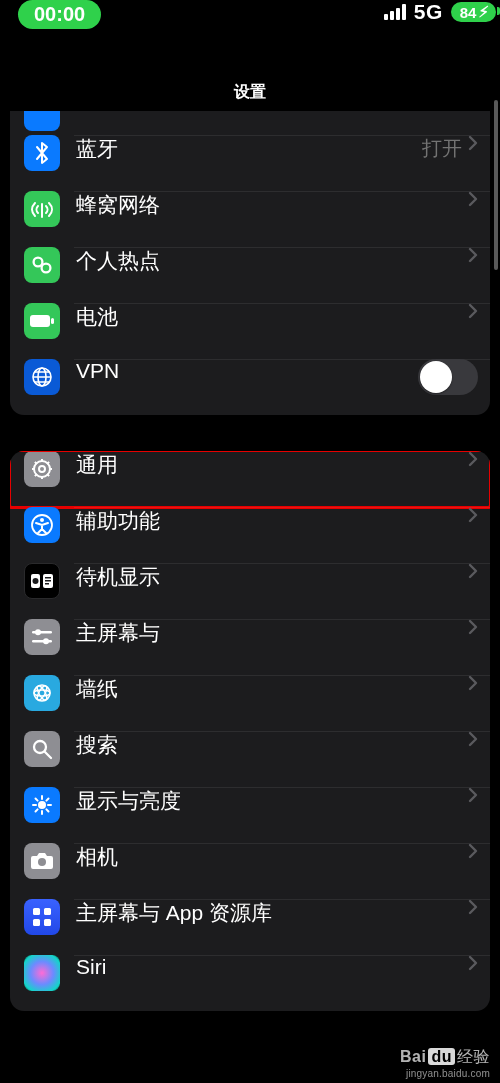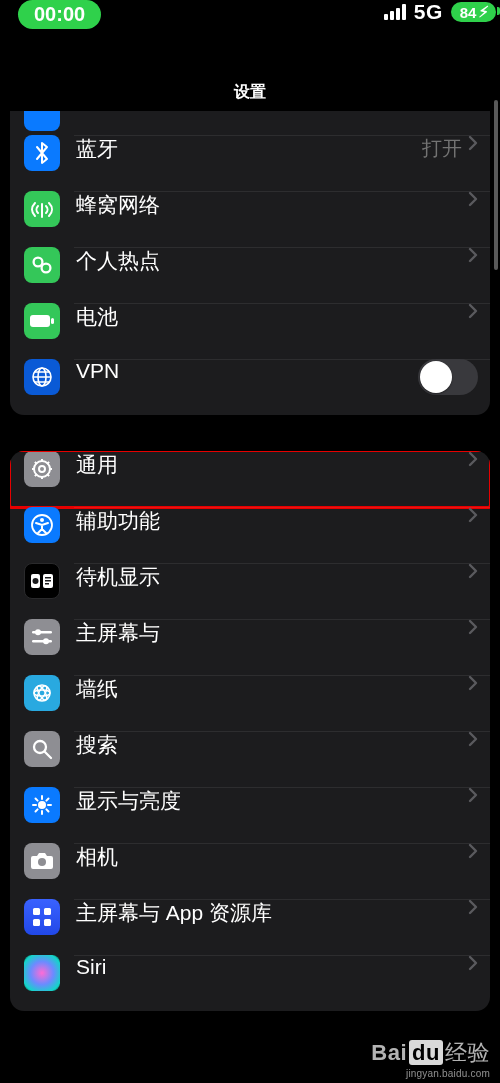--- a/index.html
+++ b/index.html
@@ -31,21 +31,21 @@
   .chevron { color: #5a5a5e; }
   .toggle { width: 60px; height: 36px; border-radius: 18px; background: #39393d; position: relative; }
   .toggle .knob { position: absolute; width: 32px; height: 32px; background: #fff; border-radius: 50%; top: 2px; left: 2px; box-shadow: 0 1px 2px rgba(0,0,0,0.4); }
   
   .highlight { outline: 3px solid #e60000; outline-offset: -1px; border-radius: 2px; }
   .group.first { border-top-left-radius: 0; border-top-right-radius: 0; }
   
   .scroll-ind { position: absolute; right: 2px; top: 100px; width: 4px; height: 170px; background: rgba(255,255,255,0.35); border-radius: 2px; }
   
   .watermark { position: absolute; bottom: 4px; right: 10px; text-align: right; color: rgba(255,255,255,0.7); }
-  .watermark .line1 { font-size: 22px; font-weight: 500; letter-spacing: 0.5px; }
+  .watermark .line1 { font-size: 16px; font-weight: 500; letter-spacing: 0.5px; }
   .watermark .line1 .bai { font-weight: 700; }
   .watermark .line1 .du { background: rgba(255,255,255,0.85); color: #000; padding: 0 3px; border-radius: 3px; font-weight: 700; margin: 0 2px; }
   .watermark .line2 { font-size: 10px; color: rgba(255,255,255,0.55); letter-spacing: 0.2px; }
   
   .ic-blue     { background: #0a7aff; }
   .ic-green    { background: #34c759; }
   .ic-battery  { background: #34c759; }
   .ic-vpn      { background: #0a5ad6; }
   .ic-gray     { background: #8e8e93; }
   .ic-accblue  { background: #0a7aff; }

